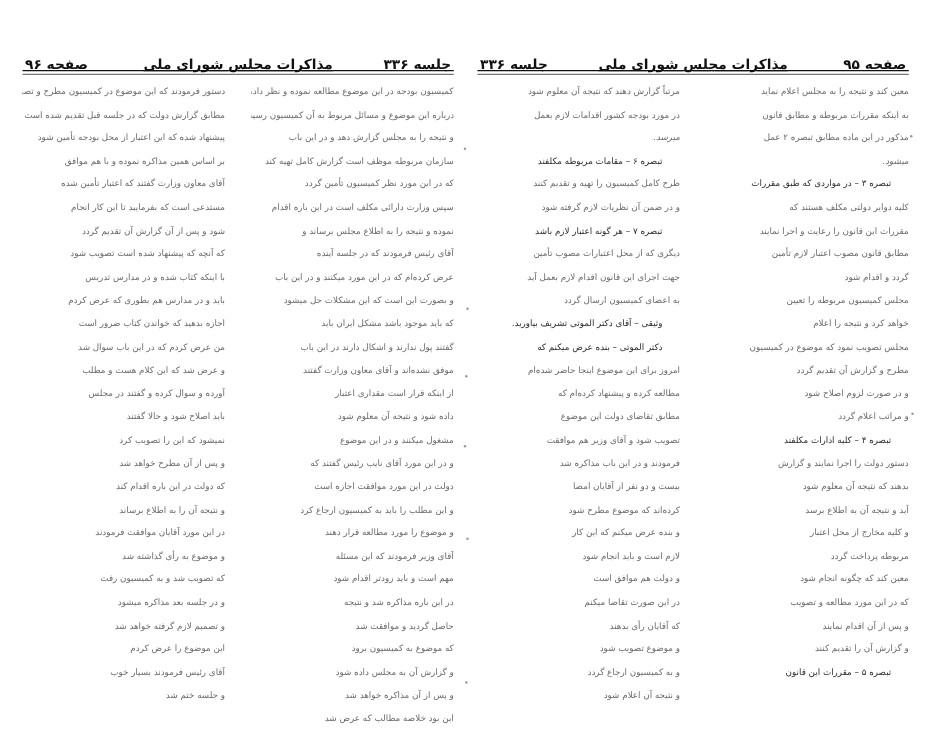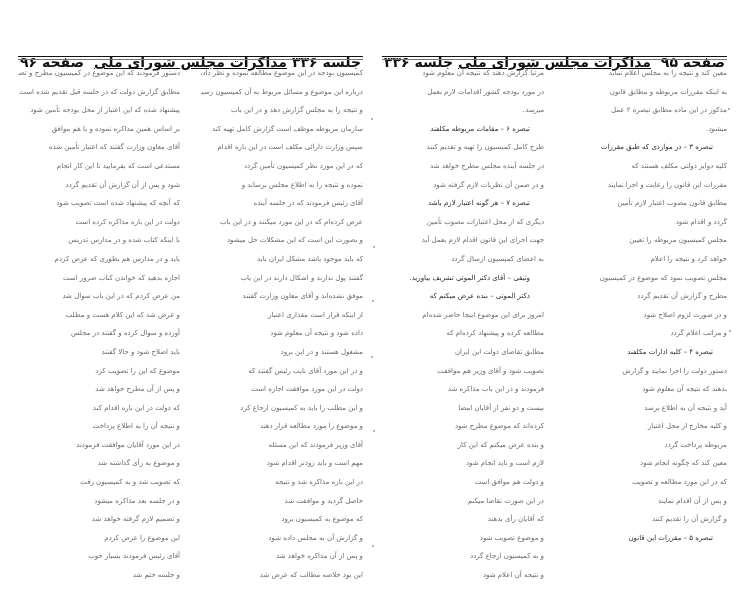--- a/index.html
+++ b/index.html
@@ -13,21 +13,21 @@
     .spread { position: absolute; left: 0; top: 0; width: 741px; height: 600px; }
     .page { position: absolute; top: 0; height: 600px; }
     .page.left { left: 18px; width: 345px; }
     .page.right { left: 382px; width: 345px; }
 
     .header {
       position: absolute; top: 42px; left: 0; right: 0; height: 14px;
       direction: rtl;
     }
     .header .h-item {
-      position: absolute; top: 14px; font-size: 14px; font-weight: bold;
+      position: absolute; top: 4px; font-size: 11px; font-weight: bold;
       color: #111; white-space: nowrap; line-height: 12px;
     }
     .header .h-right { right: 2px; }
     .header .h-center { left: 50%; transform: translateX(-50%); text-decoration: underline; }
     .header .h-left { left: 2px; }
     .rule {
       position: absolute; top: 56px; left: 0; right: 0; height: 0;
       border-top: 1.6px solid #111;
     }
     .rule.thin { top: 59px; border-top: 0.8px solid #777; }
@@ -64,32 +64,32 @@
       <span class="h-item h-left">صفحه ۹۶</span>
     </div>
     <div class="rule"></div>
     <div class="rule thin"></div>
 
     <div class="col c-right">
         <div class="line">کمیسیون بودجه در این موضوع مطالعه نموده و نظر داده است که</div>
         <div class="line">درباره این موضوع و مسائل مربوط به آن کمیسیون رسیدگی</div>
         <div class="line">و نتیجه را به مجلس گزارش دهد و در این باب</div>
         <div class="line">سازمان مربوطه موظف است گزارش کامل تهیه کند</div>
+        <div class="line">که در این مورد نظر کمیسیون تأمین گردد</div>
         <div class="line">سپس وزارت دارائی مکلف است در این باره اقدام</div>
-        <div class="line">که در این مورد نظر کمیسیون تأمین گردد</div>
         <div class="line">نموده و نتیجه را به اطلاع مجلس برساند و</div>
         <div class="line">آقای رئیس فرمودند که در جلسه آینده</div>
         <div class="line">عرض کرده‌ام که در این مورد میکنند و در این باب</div>
         <div class="line">و بصورت این است که این مشکلات حل میشود</div>
         <div class="line">که باید موجود باشد مشکل ایران باید</div>
         <div class="line">گفتند پول ندارند و اشکال دارند در این باب</div>
         <div class="line">موفق نشده‌اند و آقای معاون وزارت گفتند</div>
         <div class="line">از اینکه قرار است مقداری اعتبار</div>
         <div class="line">داده شود و نتیجه آن معلوم شود</div>
-        <div class="line">مشغول هستند و در این برود</div>
+        <div class="line">مشغول میکنند و در این موضوع</div>
         <div class="line">و در این مورد آقای نایب رئیس گفتند که</div>
         <div class="line">دولت در این مورد موافقت اجازه است</div>
         <div class="line">و این مطلب را باید به کمیسیون ارجاع کرد</div>
         <div class="line">و موضوع را مورد مطالعه قرار دهند</div>
         <div class="line">آقای وزیر فرمودند که این مسئله</div>
         <div class="line">مهم است و باید زودتر اقدام شود</div>
         <div class="line">در این باره مذاکره شد و نتیجه</div>
         <div class="line">حاصل گردید و موافقت شد</div>
         <div class="line">که موضوع به کمیسیون برود</div>
         <div class="line">و گزارش آن به مجلس داده شود</div>
@@ -98,32 +98,31 @@
       </div>
     <div class="col c-left">
         <div class="line">دستور فرمودند که این موضوع در کمیسیون مطرح و تصویب گردد</div>
         <div class="line">مطابق گزارش دولت که در جلسه قبل تقدیم شده است</div>
         <div class="line">پیشنهاد شده که این اعتبار از محل بودجه تأمین شود</div>
         <div class="line">بر اساس همین مذاکره نموده و با هم موافق</div>
         <div class="line">آقای معاون وزارت گفتند که اعتبار تأمین شده</div>
         <div class="line">مستدعی است که بفرمایید تا این کار انجام</div>
         <div class="line">شود و پس از آن گزارش آن تقدیم گردد</div>
         <div class="line">که آنچه که پیشنهاد شده است تصویب شود</div>
-        <div class="line">دولت در این باره مذاکره کرده است</div>
         <div class="line">با اینکه کتاب شده و در مدارس تدریس</div>
         <div class="line">باید و در مدارس هم بطوری که عرض کردم</div>
         <div class="line">اجازه بدهید که خواندن کتاب ضرور است</div>
         <div class="line">من عرض کردم که در این باب سوال شد</div>
         <div class="line">و عرض شد که این کلام هست و مطلب</div>
         <div class="line">آورده و سوال کرده و گفتند در مجلس</div>
         <div class="line">باید اصلاح شود و حالا گفتند</div>
-        <div class="line">موضوع که این را تصویب کرد</div>
+        <div class="line">نمیشود که این را تصویب کرد</div>
         <div class="line">و پس از آن مطرح خواهد شد</div>
         <div class="line">که دولت در این باره اقدام کند</div>
-        <div class="line">و نتیجه آن را به اطلاع پرداخت</div>
+        <div class="line">و نتیجه آن را به اطلاع برساند</div>
         <div class="line">در این مورد آقایان موافقت فرمودند</div>
         <div class="line">و موضوع به رأی گذاشته شد</div>
         <div class="line">که تصویب شد و به کمیسیون رفت</div>
         <div class="line">و در جلسه بعد مذاکره میشود</div>
         <div class="line">و تصمیم لازم گرفته خواهد شد</div>
         <div class="line">این موضوع را عرض کردم</div>
         <div class="line">آقای رئیس فرمودند بسیار خوب</div>
         <div class="line">و جلسه ختم شد</div>
       </div>
   </div>
@@ -164,31 +163,30 @@
         <div class="line">و پس از آن اقدام نمایند</div>
         <div class="line">و گزارش آن را تقدیم کنند</div>
         <div class="line bold indent">تبصره ۵ – مقررات این قانون</div>
       </div>
     <div class="col c-left">
         <div class="line">مرتباً گزارش دهند که نتیجه آن معلوم شود</div>
         <div class="line">در مورد بودجه کشور اقدامات لازم بعمل</div>
         <div class="line short">میرسد.</div>
         <div class="line bold indent">تبصره ۶ – مقامات مربوطه مکلفند</div>
         <div class="line">طرح کامل کمیسیون را تهیه و تقدیم کنند</div>
-        <div class="line">در جلسه آینده مجلس مطرح خواهد شد</div>
         <div class="line">و در ضمن آن نظریات لازم گرفته شود</div>
         <div class="line bold indent">تبصره ۷ – هر گونه اعتبار لازم باشد</div>
         <div class="line">دیگری که از محل اعتبارات مصوب تأمین</div>
         <div class="line">جهت اجرای این قانون اقدام لازم بعمل آید</div>
         <div class="line">به اعضای کمیسیون ارسال گردد</div>
         <div class="line bold indent">وثیقی – آقای دکتر الموتی تشریف بیاورید.</div>
         <div class="line bold indent">دکتر الموتی – بنده عرض ميكنم كه</div>
         <div class="line">امروز برای این موضوع اینجا حاضر شده‌ام</div>
         <div class="line">مطالعه کرده و پیشنهاد کرده‌ام که</div>
-        <div class="line">مطابق تقاضای دولت این ایران</div>
+        <div class="line">مطابق تقاضای دولت این موضوع</div>
         <div class="line">تصویب شود و آقای وزیر هم موافقت</div>
         <div class="line">فرمودند و در این باب مذاکره شد</div>
         <div class="line">بیست و دو نفر از آقایان امضا</div>
         <div class="line">کرده‌اند که موضوع مطرح شود</div>
         <div class="line">و بنده عرض میکنم که این کار</div>
         <div class="line">لازم است و باید انجام شود</div>
         <div class="line">و دولت هم موافق است</div>
         <div class="line">در این صورت تقاضا میکنم</div>
         <div class="line">که آقایان رأی بدهند</div>
         <div class="line">و موضوع تصویب شود</div>

